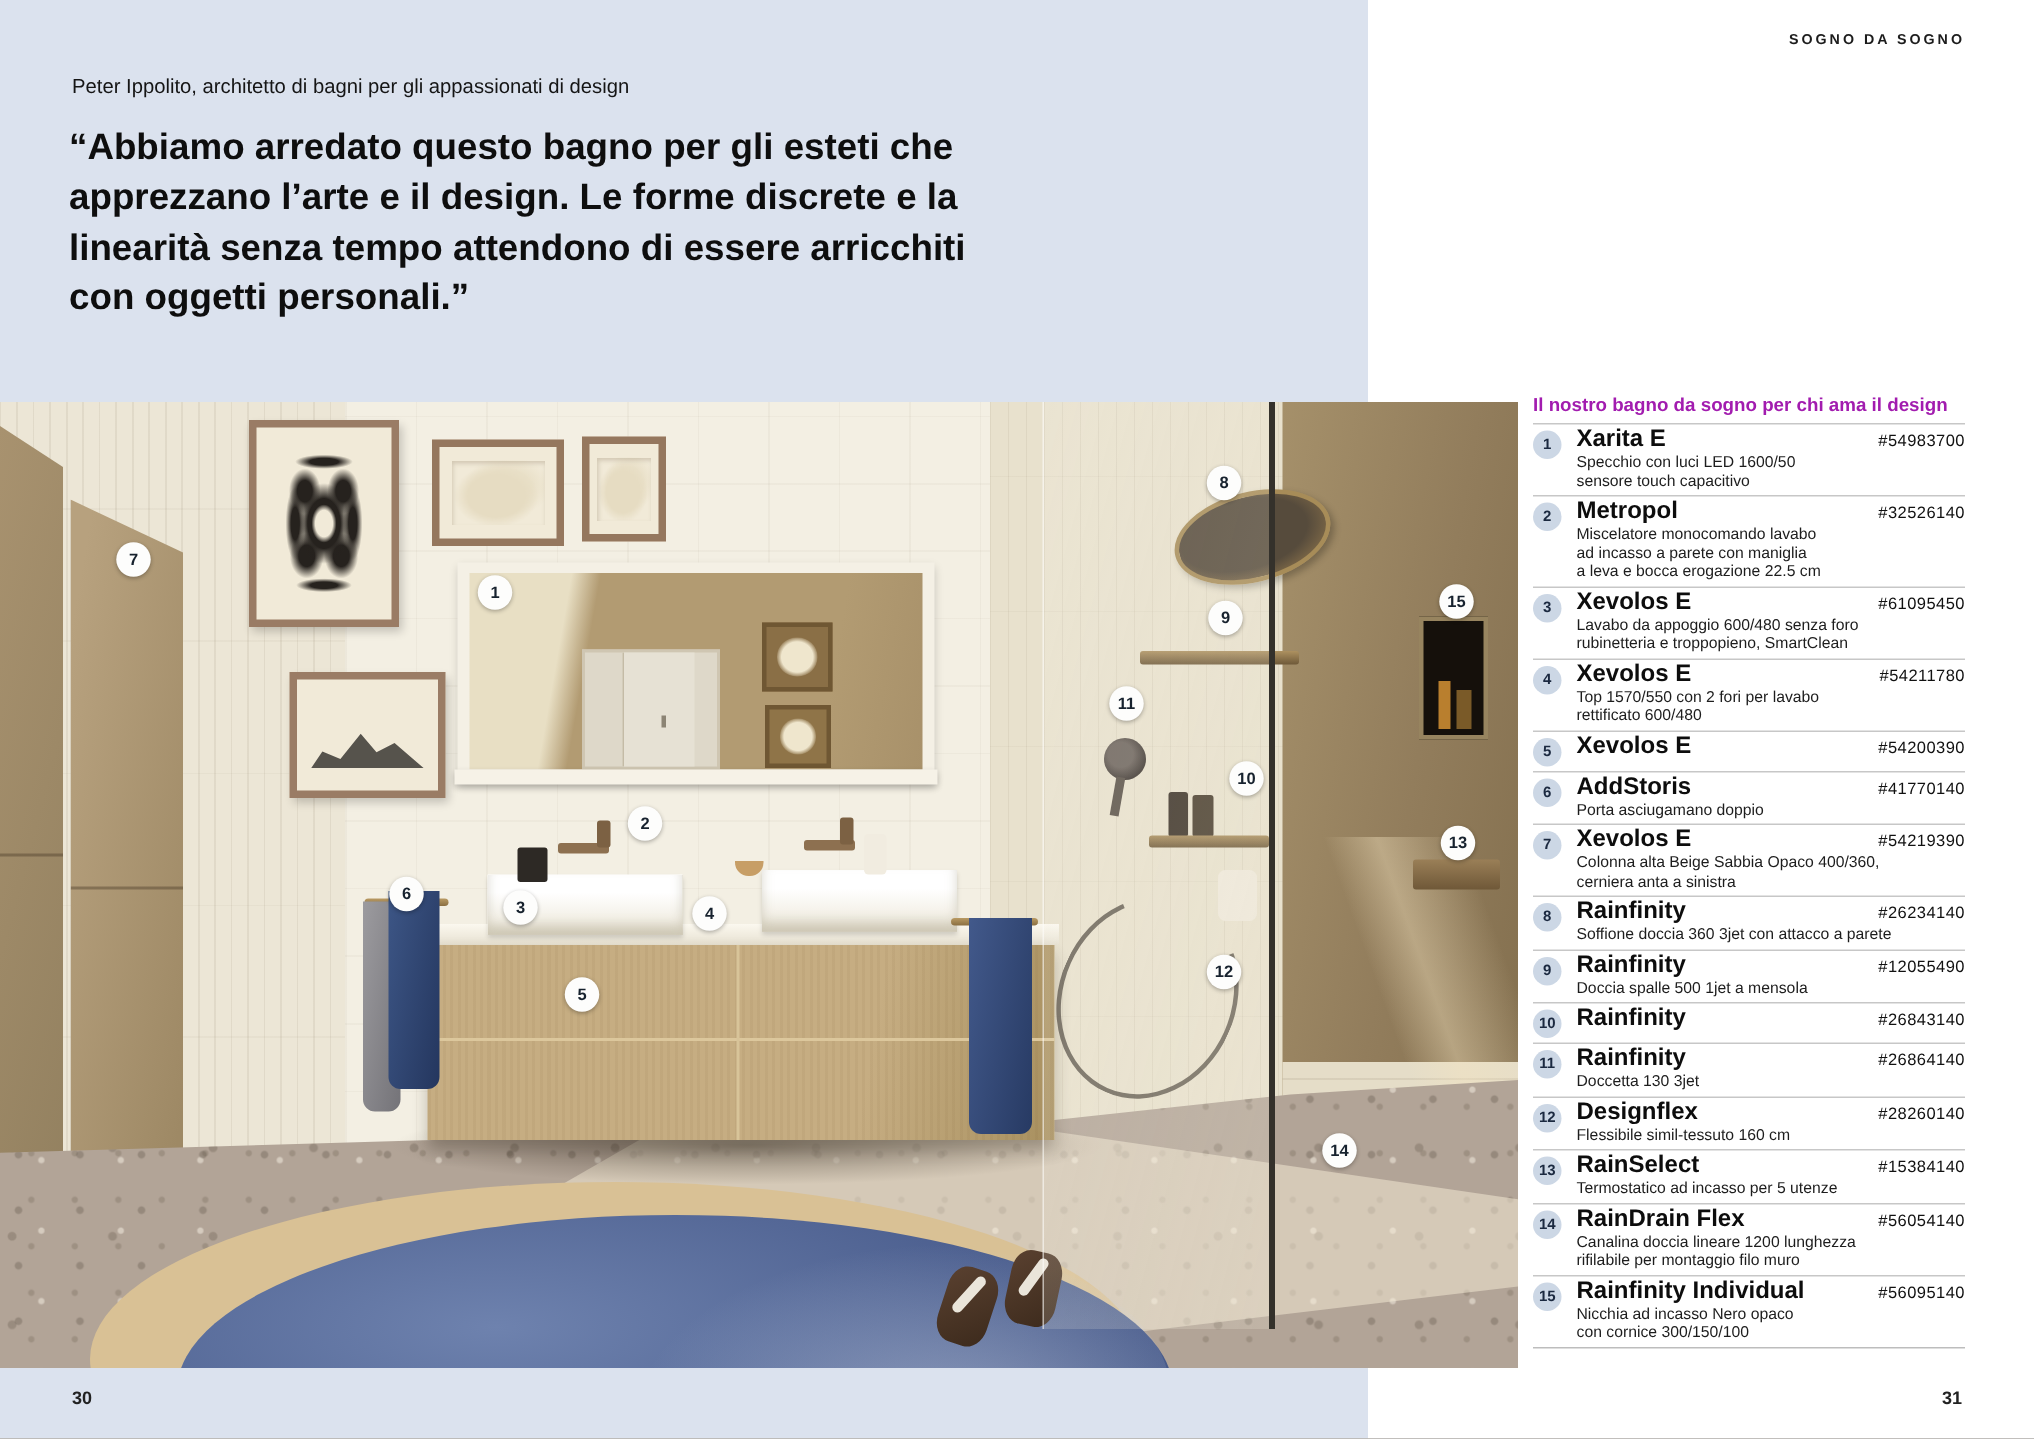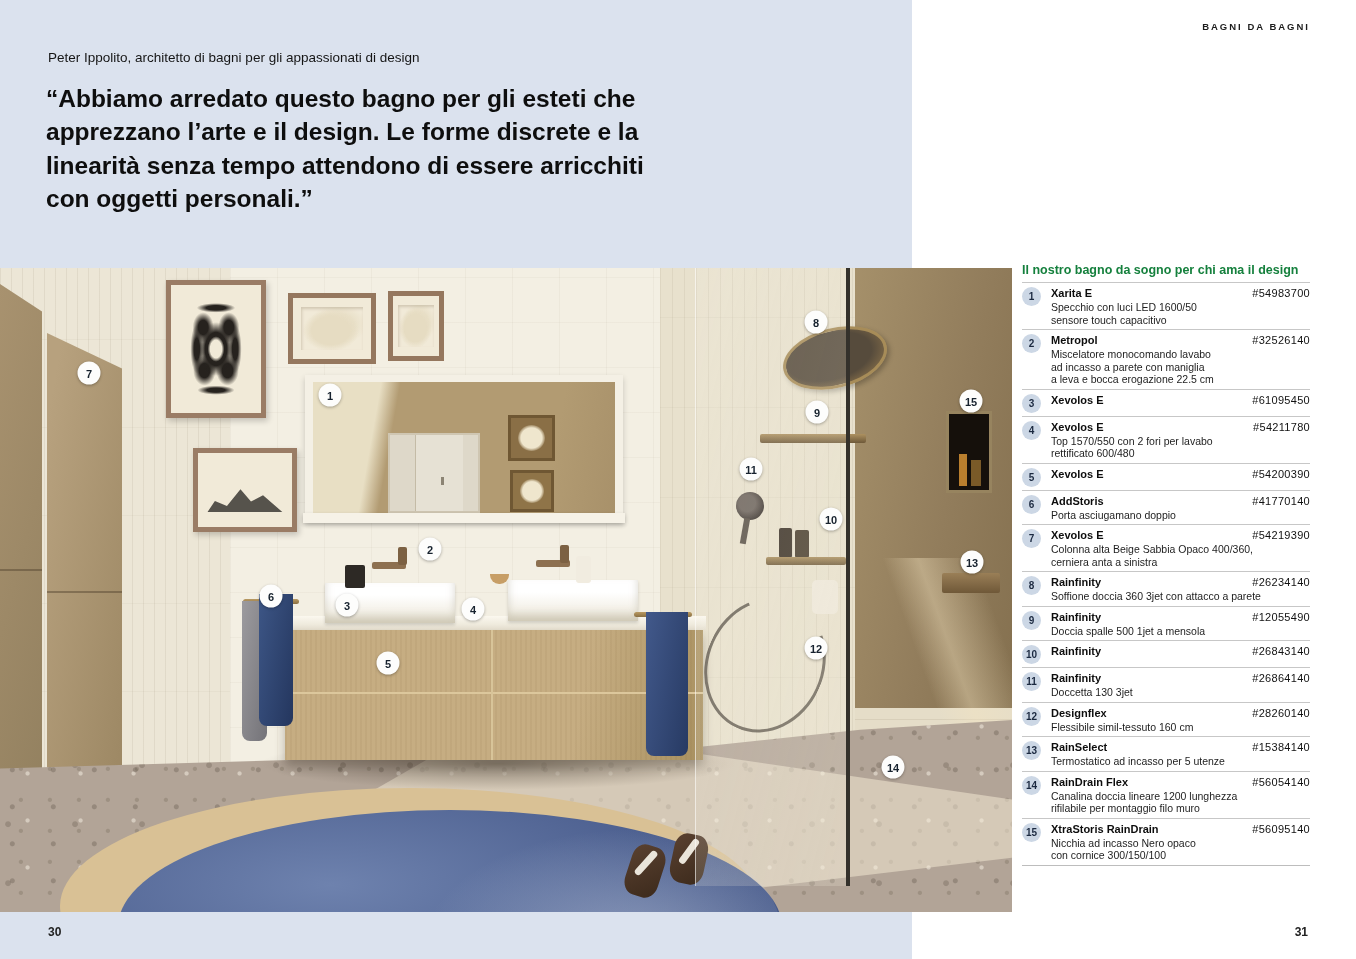--- a/index.html
+++ b/index.html
@@ -165,41 +165,41 @@
   .niche15 .b2{left:22px;top:46px;width:10px;height:26px;background:#7a5a28;}
   .panel13{left:942px;top:305px;width:58px;height:20px;background:linear-gradient(#9a7f57,#6f5838);border-radius:2px;}
 
   
   .marker{width:23px;height:23px;border-radius:50%;background:#fdfdfc;color:#17222e;
     font-size:11px;font-weight:bold;display:flex;align-items:center;justify-content:center;
     transform:translate(-50%,-50%);box-shadow:0 1px 3px rgba(0,0,0,.3);z-index:50;}
 
   
   .product-list{left:1022px;top:263px;width:288px;}
-  .pl-title{font-size:12.5px;font-weight:bold;padding-bottom:5px;color:#15803d;}
+  .pl-title{font-size:12.5px;font-weight:bold;padding-bottom:5px;color:#a21caf;}
   .pl-rows{list-style:none;margin:0;padding:0;border-bottom:1px solid #bdbdbd;}
   .row{display:flex;border-top:1px solid #c7c7c7;padding:3px 0;}
   .badge{width:19px;height:19px;border-radius:50%;background:#ccd7e5;color:#1b2940;
     font-size:10px;font-weight:bold;display:flex;align-items:center;justify-content:center;
     flex:0 0 19px;margin-top:1px;}
   .info{flex:1;padding-left:10px;}
   .toprow{display:flex;justify-content:space-between;align-items:baseline;}
-  .pname{font-weight:bold;font-size:11px;line-height:14px;color:#0d0d0d;}
+  .pname{font-weight:bold;font-size:16px;line-height:14px;color:#0d0d0d;}
   .sku{font-size:11px;line-height:14px;letter-spacing:.3px;color:#111;}
   .pdesc{font-size:10.5px;line-height:12.5px;white-space:pre-line;color:#1d1d1d;padding-top:1px;}
 </style>
 </head>
 <body>
 
 <div class="stage">
 
   <div class="abs left-page"></div>
   <div class="abs right-page"></div>
 
-  <div class="abs spread-header">BAGNI DA BAGNI</div>
+  <div class="abs spread-header">SOGNO DA SOGNO</div>
 
   <div class="abs byline">Peter Ippolito, architetto di bagni per gli appassionati di design</div>
   <div class="abs quote">“Abbiamo arredato questo bagno per gli esteti che
 apprezzano l’arte e il design. Le forme discrete e la
 linearità senza tempo attendono di essere arricchiti
 con oggetti personali.”</div>
 
   <div class="abs photo">
     <div class="tiles-left"></div>
     <div class="tiles-mid"></div>
@@ -341,20 +341,22 @@
     </div>
   </li>
 
   <li class="row">
     <span class="badge">3</span>
     <div class="info">
       <div class="toprow">
         <span class="pname">Xevolos E</span>
         <span class="sku">#61095450</span>
       </div>
+      <div class="pdesc">Lavabo da appoggio 600/480 senza foro
+rubinetteria e troppopieno, SmartClean</div>
     </div>
   </li>
 
   <li class="row">
     <span class="badge">4</span>
     <div class="info">
       <div class="toprow">
         <span class="pname">Xevolos E</span>
         <span class="sku">#54211780</span>
       </div>
@@ -470,21 +472,21 @@
       </div>
       <div class="pdesc">Canalina doccia lineare 1200 lunghezza
 rifilabile per montaggio filo muro</div>
     </div>
   </li>
 
   <li class="row">
     <span class="badge">15</span>
     <div class="info">
       <div class="toprow">
-        <span class="pname">XtraStoris RainDrain</span>
+        <span class="pname">Rainfinity Individual</span>
         <span class="sku">#56095140</span>
       </div>
       <div class="pdesc">Nicchia ad incasso Nero opaco
 con cornice 300/150/100</div>
     </div>
   </li>
 </ul>
   </div>
 
   <div class="abs pagenum l">30</div>

